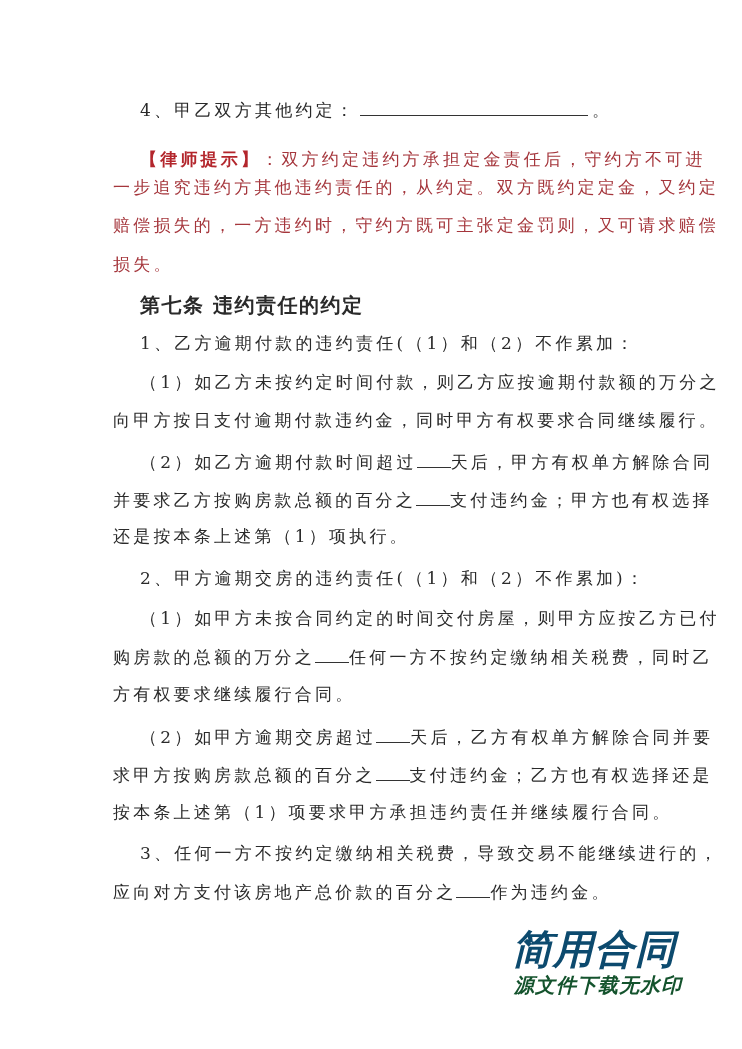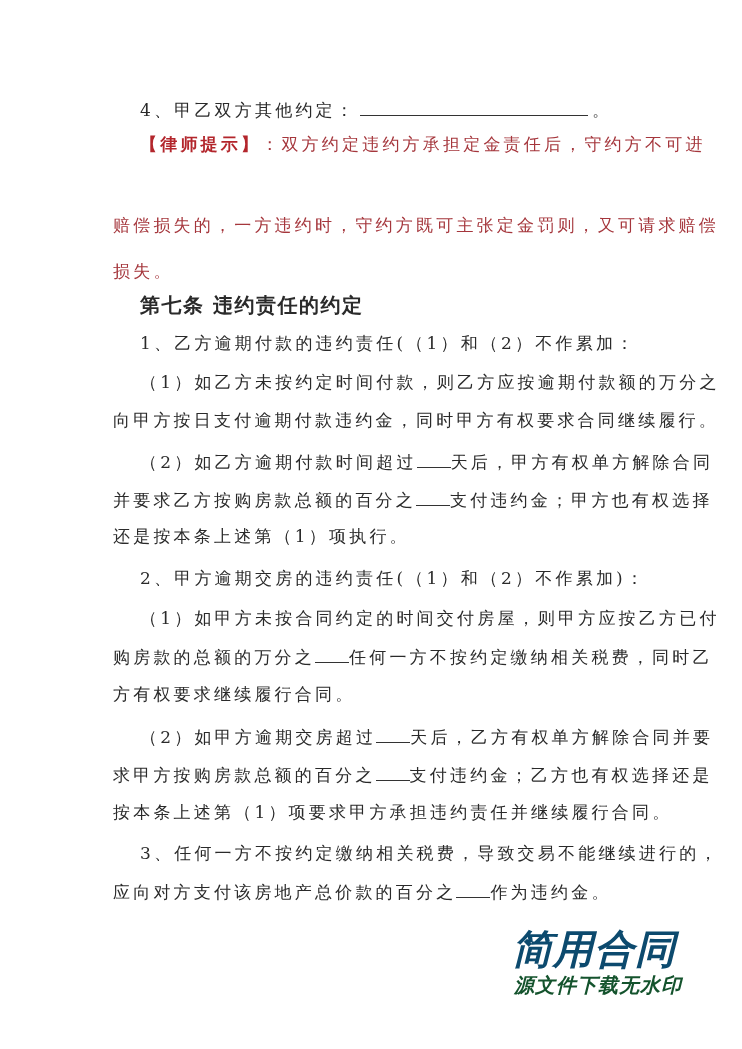--- a/index.html
+++ b/index.html
@@ -22,25 +22,26 @@
 </style>
 </head>
 <body>
 
 <div class="page">
 
   <div class="line indent" style="top:97px;">
     <span>4、甲乙双方其他约定：</span><span class="blank long"></span><span>。</span>
   </div>
 
-  <div class="line indent red" style="top:132px;">
+  <div class="line indent red" style="top:147px;">
     <span class="bracket">【律师提示】</span><span>：</span><span>双方约定违约方承担定金责任后，守约方不可进</span>
   </div>
+  <div class="line red" style="top:175px;">一步追究违约方其他违约责任的，从约定。双方既约定定金，又约定</div>
   <div class="line red" style="top:213px;">赔偿损失的，一方违约时，守约方既可主张定金罚则，又可请求赔偿</div>
-  <div class="line red" style="top:261px;font-family:Liberation Mono, monospace;">损失。</div>
+  <div class="line red" style="top:252px;">损失。</div>
 
   <div class="line indent bold" style="top:293px;">第七条 违约责任的约定</div>
 
   <div class="line indent" style="top:331px;">1、乙方逾期付款的违约责任(（1）和（2）不作累加：</div>
   <div class="line indent" style="top:370px;text-align:center;">（1）如乙方未按约定时间付款，则乙方应按逾期付款额的万分之</div>
   <div class="line" style="top:408px;">向甲方按日支付逾期付款违约金，同时甲方有权要求合同继续履行。</div>
   <div class="line indent" style="top:449px;">
     <span>（2）如乙方逾期付款时间超过</span><span class="blank short"></span><span>天后，甲方有权单方解除合同</span>
   </div>
   <div class="line" style="top:487px;">

